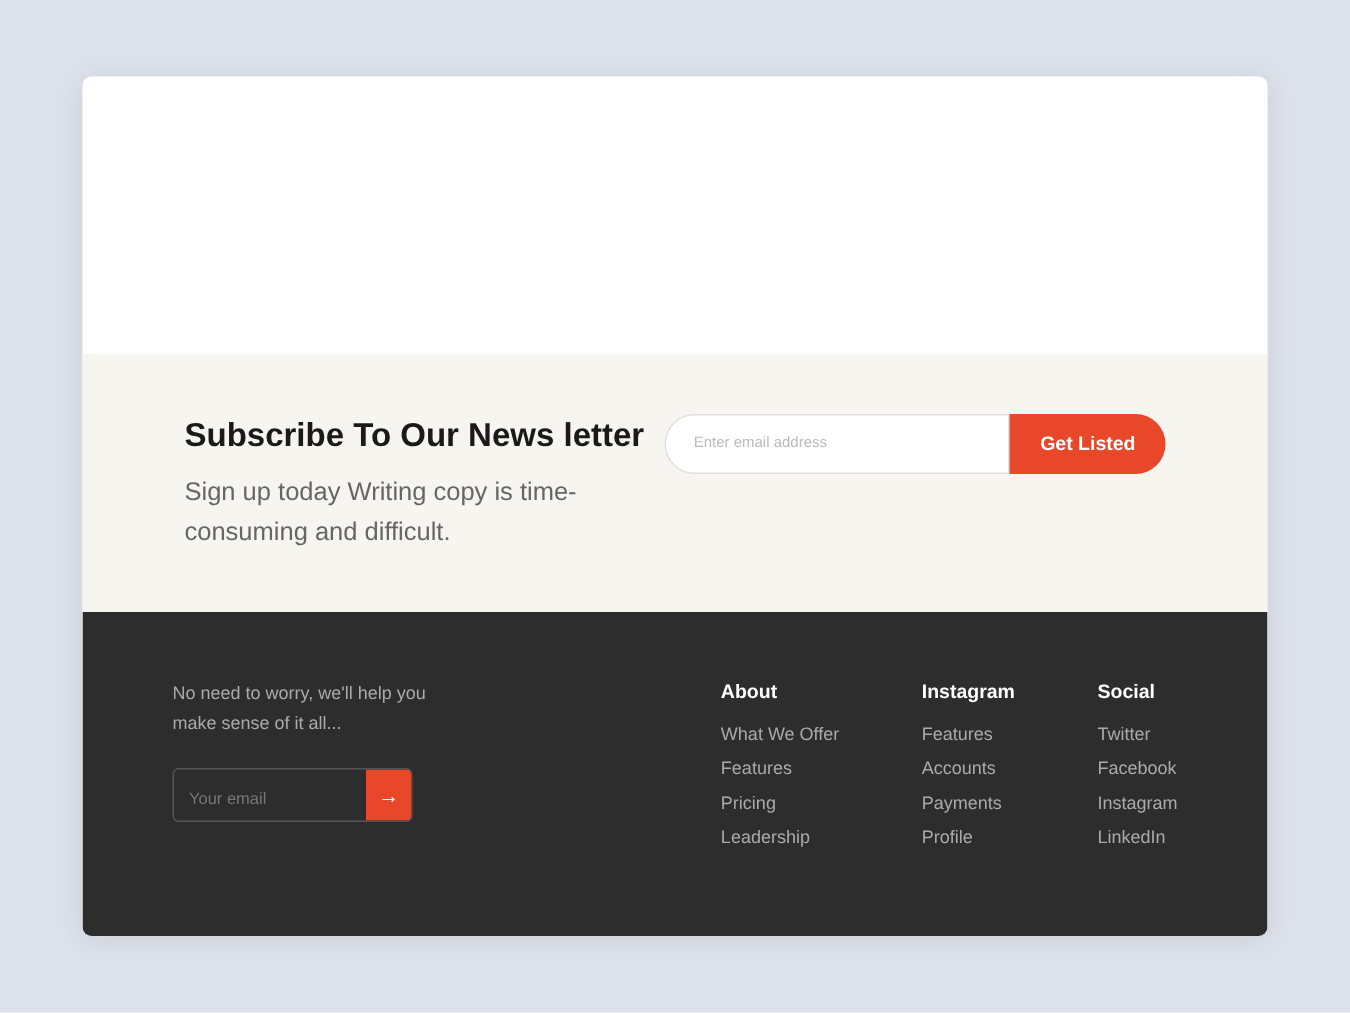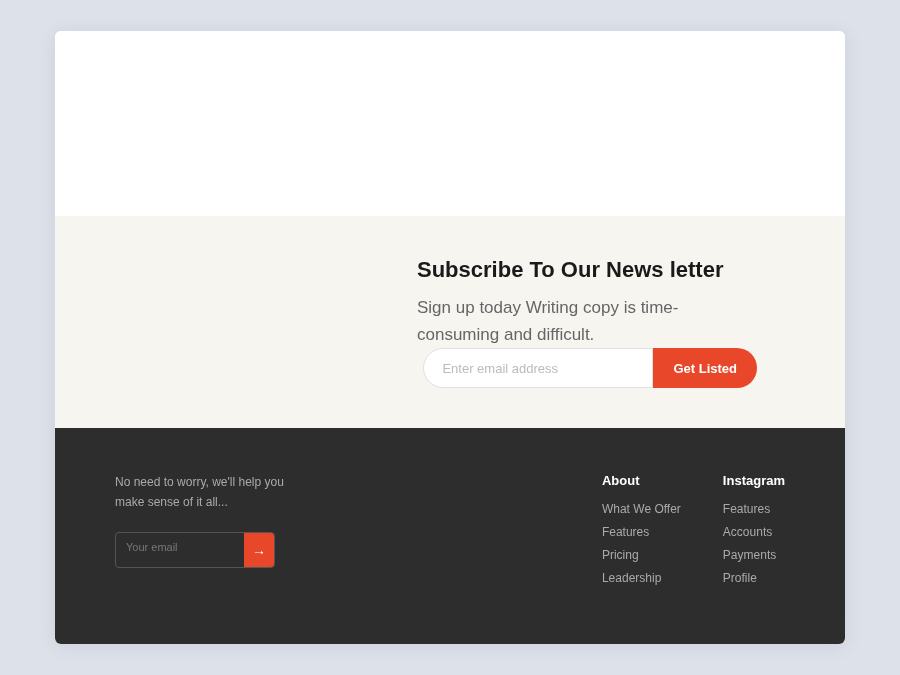--- a/index.html
+++ b/index.html
@@ -23,25 +23,24 @@
 
     
     .hero-section {
       background: #ffffff;
       height: 185px;
     }
 
     
     .newsletter-section {
       background: #f7f5f0;
-      padding: 40px 88px;
-      display: flex;
-      align-items: flex-end;
+      padding: 40px 68px;
+      display: flex;
+      align-items: flex-start;
       justify-content: space-between;
-      flex-direction: column;
     }
 
     .newsletter-text-col {
       max-width: 340px;
     }
 
     .newsletter-title {
       font-size: 22px;
       font-weight: 700;
       color: #1a1a1a;
@@ -60,21 +59,21 @@
       align-items: center;
       gap: 0;
     }
 
     .newsletter-input {
       width: 230px;
       height: 40px;
       border: 1px solid #e0e0e0;
       border-radius: 25px 0 0 25px;
       padding: 0 18px;
-      font-size: 13px;
+      font-size: 10px;
       color: #999;
       outline: none;
       background: white;
     }
 
     .newsletter-input::placeholder {
       color: #bbb;
     }
 
     .newsletter-submit-btn {
@@ -105,21 +104,21 @@
 
     .footer-brand-tagline {
       font-size: 12px;
       color: #aaa;
       line-height: 1.6;
       margin-bottom: 20px;
     }
 
     .footer-email-form {
       display: flex;
-      align-items: flex-start;
+      align-items: flex-end;
       border: 1px solid #555;
       border-radius: 4px;
       overflow: hidden;
       width: 160px;
     }
 
     .footer-email-input {
       flex: 1;
       background: transparent;
       border: none;
@@ -148,21 +147,21 @@
 
     .footer-arrow-icon {
       color: white;
       font-size: 14px;
     }
 
     .footer-links-area {
       flex: 1;
       display: flex;
       justify-content: flex-end;
-      gap: 42px;
+      gap: 55px;
     }
 
     .footer-col-title {
       font-size: 13px;
       font-weight: 700;
       color: #ffffff;
       margin-bottom: 14px;
     }
 
     .footer-link-item {
@@ -221,17 +220,24 @@
 
 
       <div>
         <div class="footer-col-title">Instagram</div>
         <a class="footer-link-item">Features</a>
         <a class="footer-link-item">Accounts</a>
         <a class="footer-link-item">Payments</a>
         <a class="footer-link-item">Profile</a>
       </div>
 
+      <div>
+        <div class="footer-col-title">Social</div>
+        <a class="footer-link-item">Twitter</a>
+        <a class="footer-link-item">Facebook</a>
+        <a class="footer-link-item">Instagram</a>
+        <a class="footer-link-item">LinkedIn</a>
+      </div>
 
     </div>
   </div>
 
 </div>
 
 </body></html>

